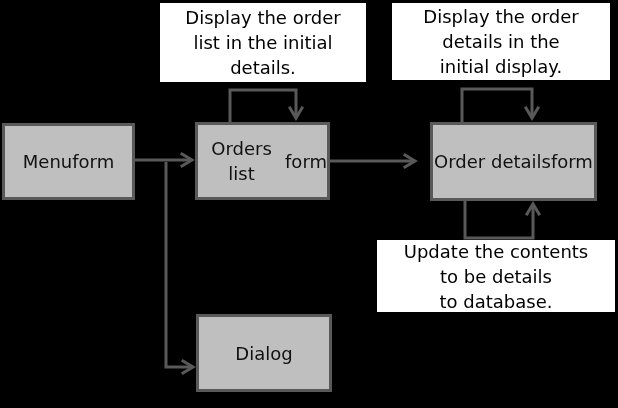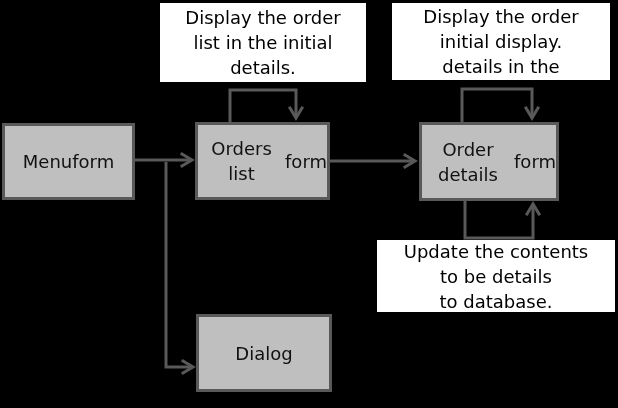--- a/index.html
+++ b/index.html
@@ -51,21 +51,21 @@
     align-items: center;
     text-align: center;
     font-size: 18px;
     line-height: 25px;
   }
   #note-order-list   { left: 160px; top: 3px;   width: 206px; height: 79px; }
   #note-order-details{ left: 392px; top: 3px;   width: 218px; height: 77px; }
   #note-update-db    { left: 377px; top: 240px; width: 238px; height: 72px; }
   #node-menu-form    { left: 2px;   top: 123px; width: 133px; height: 77px; }
   #node-orders-list  { left: 195px; top: 122px; width: 135px; height: 78px; }
-  #node-order-details{ left: 419px; top: 122px; width: 140px; height: 79px; }
+  #node-order-details{ left: 430px; top: 122px; width: 167px; height: 79px; }
   #node-dialog       { left: 196px; top: 314px; width: 136px; height: 78px; }
 </style>
 </head>
 <body>
 
 <div class="canvas">
 
   <svg class="arrows" viewBox="0 0 618 408" xmlns="http://www.w3.org/2000/svg">
     <defs>
       <marker id="arrowhead" markerUnits="userSpaceOnUse" markerWidth="20" markerHeight="20" refX="14" refY="9" orient="auto">
@@ -81,22 +81,22 @@
   </svg>
 
   <div class="note" id="note-order-list">
     <div>Display the order</div>
     <div>list in the initial</div>
     <div>details.</div>
   </div>
 
   <div class="note" id="note-order-details">
     <div>Display the order</div>
+    <div>details in the</div>
     <div>initial display.</div>
-    <div>details in the</div>
   </div>
 
   <div class="note" id="note-update-db">
     <div>Update the contents</div>
     <div>to be details</div>
     <div>to database.</div>
   </div>
 
   <div class="node" id="node-menu-form">
     <div>Menu</div>

